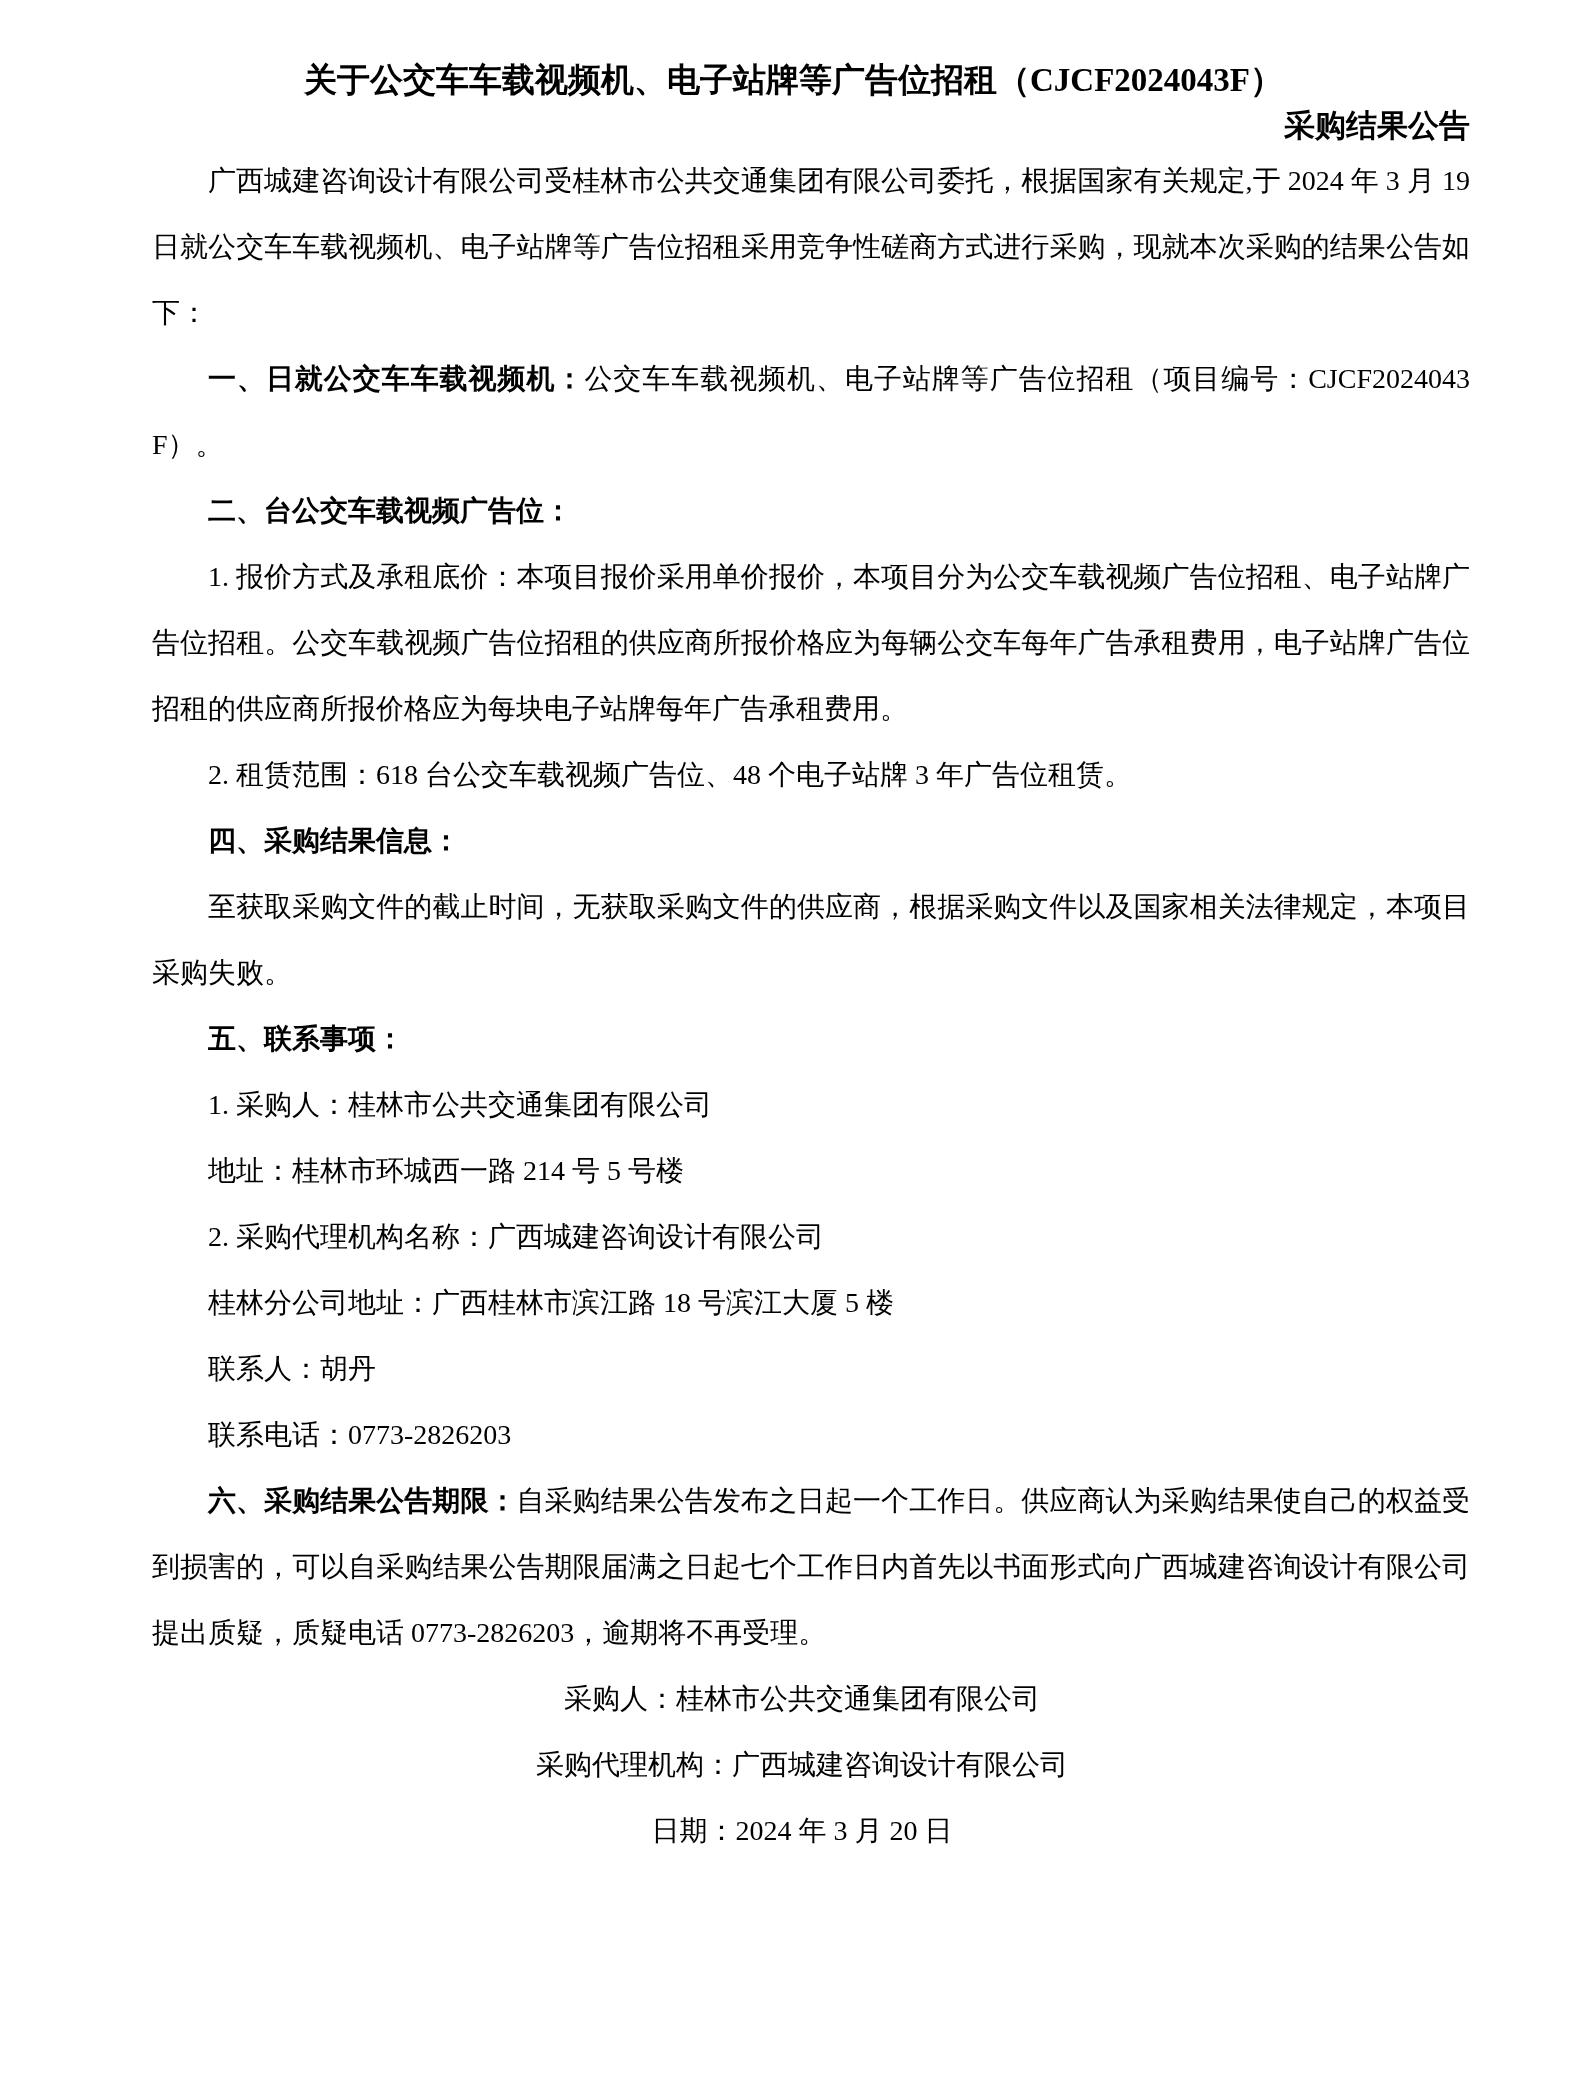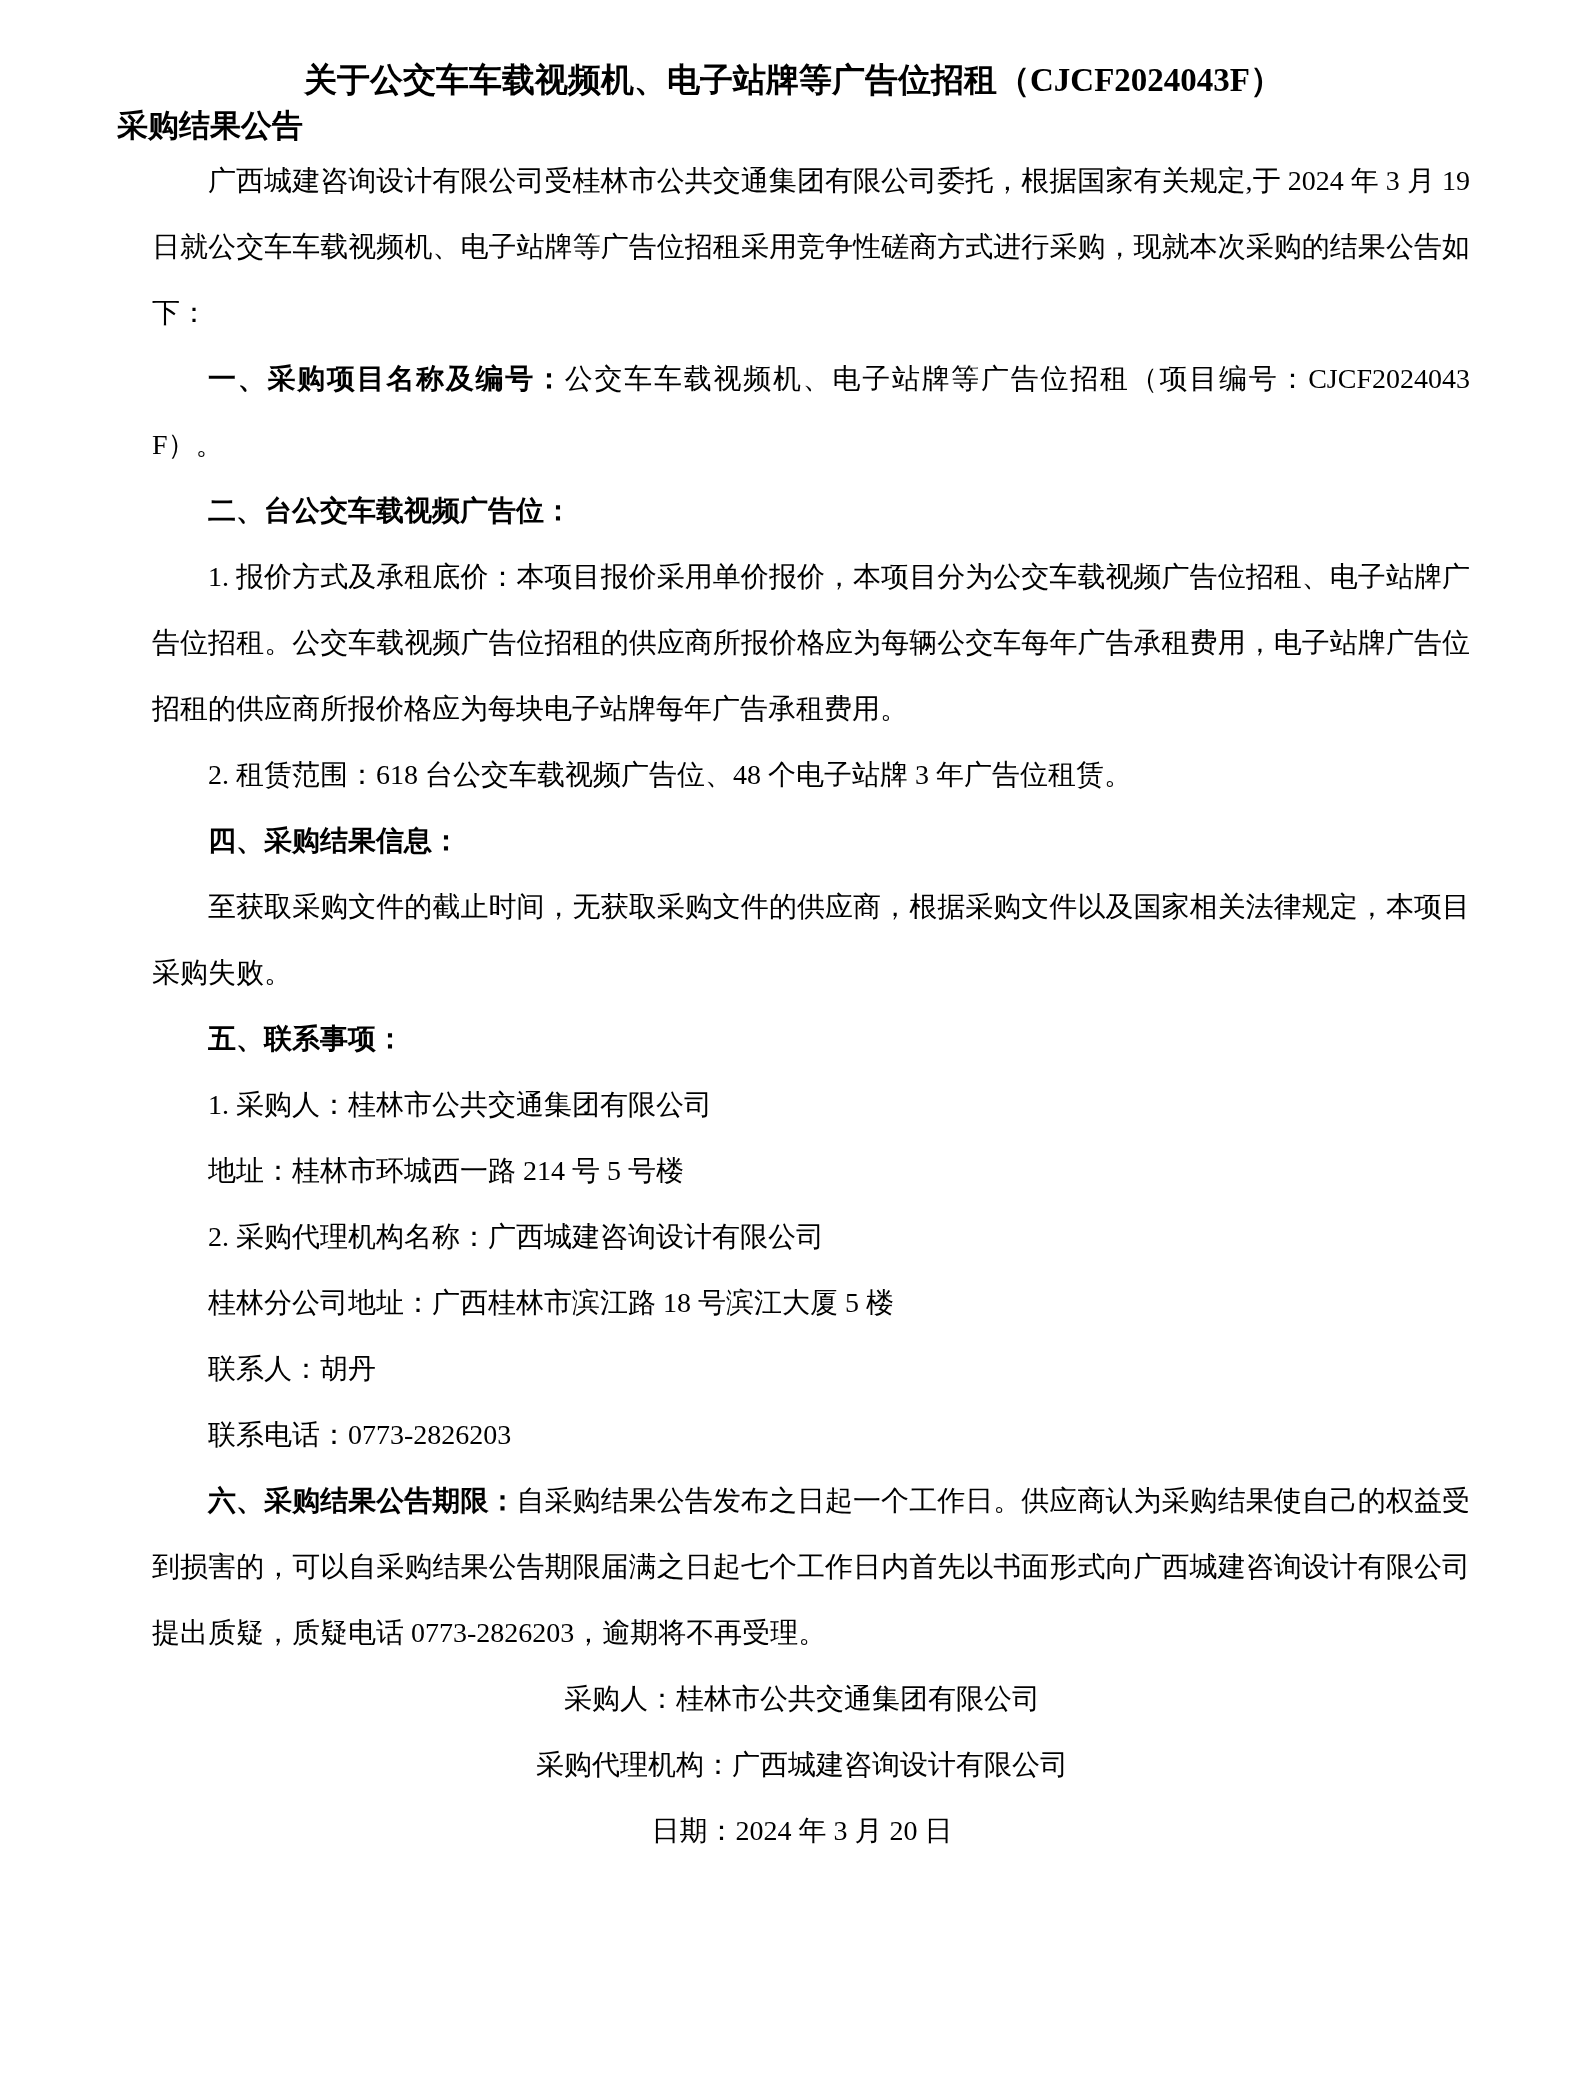--- a/index.html
+++ b/index.html
@@ -24,21 +24,21 @@
     font-size: 33px;
     font-weight: bold;
     text-align: center;
     line-height: 48px;
     white-space: nowrap;
   }
   .doc-subtitle {
     margin: 0 0 0 -35px;
     font-size: 31px;
     font-weight: bold;
-    text-align: left;
+    text-align: right;
     line-height: 44px;
   }
   .doc-body {
     font-size: 28px;
     line-height: 66px;
   }
   .para {
     margin: 0;
     text-indent: 56px;
     text-align: justify;
@@ -59,21 +59,21 @@
 </style>
 </head>
 <body>
 
 <div class="page">
   <h1 class="doc-title">关于公交车车载视频机、电子站牌等广告位招租（CJCF2024043F）</h1>
   <h2 class="doc-subtitle">采购结果公告</h2>
 
   <div class="doc-body" id="doc-body">
       <p class="para"><span>广西城建咨询设计有限公司受桂林市公共交通集团有限公司委托，根据国家有关规定,于 2024 年 3 月 19 日就公交车车载视频机、电子站牌等广告位招租采用竞争性磋商方式进行采购，现就本次采购的结果公告如下：</span></p>
-      <p class="para"><span class="b">一、采购项目名称及编号：</span><span>公交车车载视频机、电子站牌等广告位招租（项目编号：CJCF2024043F）。</span></p>
+      <p class="para"><span class="b">一、日就公交车车载视频机：</span><span>公交车车载视频机、电子站牌等广告位招租（项目编号：CJCF2024043F）。</span></p>
       <p class="para"><span class="b">二、台公交车载视频广告位：</span></p>
       <p class="para"><span>1. 报价方式及承租底价：本项目报价采用单价报价，本项目分为公交车载视频广告位招租、电子站牌广告位招租。公交车载视频广告位招租的供应商所报价格应为每辆公交车每年广告承租费用，电子站牌广告位招租的供应商所报价格应为每块电子站牌每年广告承租费用。</span></p>
       <p class="para"><span>2. 租赁范围：618 台公交车载视频广告位、48 个电子站牌 3 年广告位租赁。</span></p>
       <p class="para"><span class="b">四、采购结果信息：</span></p>
       <p class="para"><span>至获取采购文件的截止时间，无获取采购文件的供应商，根据采购文件以及国家相关法律规定，本项目采购失败。</span></p>
       <p class="para"><span class="b">五、联系事项：</span></p>
       <p class="para"><span>1. 采购人：桂林市公共交通集团有限公司</span></p>
       <p class="para"><span>地址：桂林市环城西一路 214 号 5 号楼</span></p>
       <p class="para"><span>2. 采购代理机构名称：广西城建咨询设计有限公司</span></p>
       <p class="para"><span>桂林分公司地址：广西桂林市滨江路 18 号滨江大厦 5 楼</span></p>

